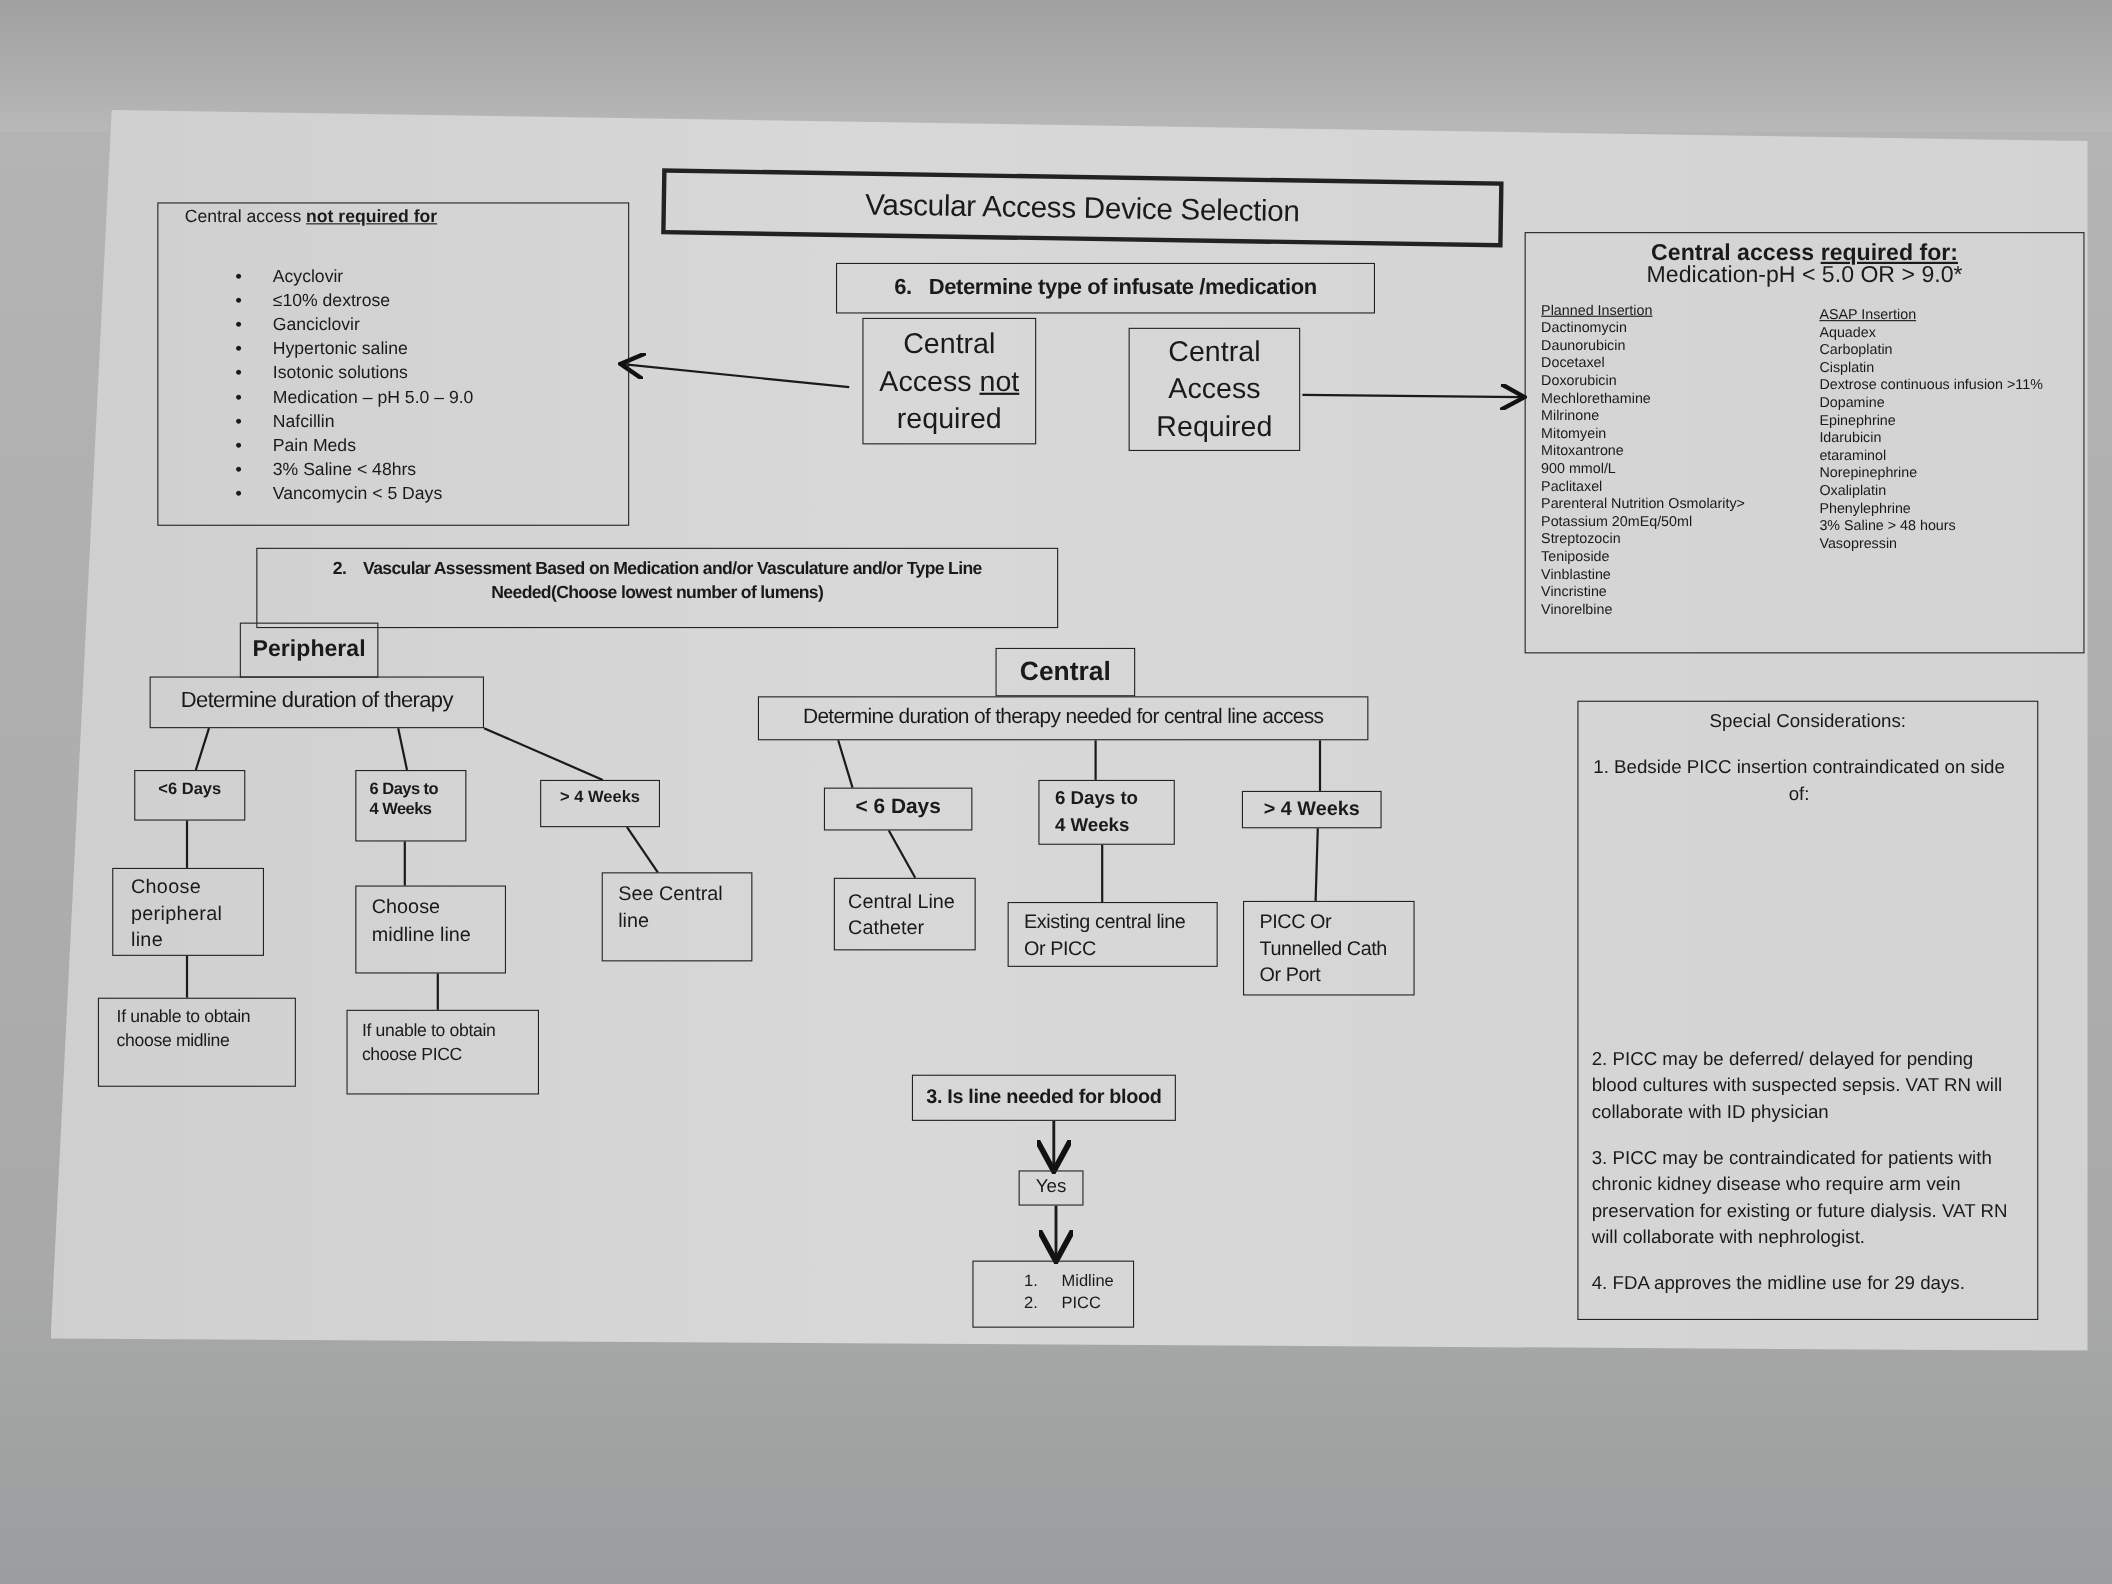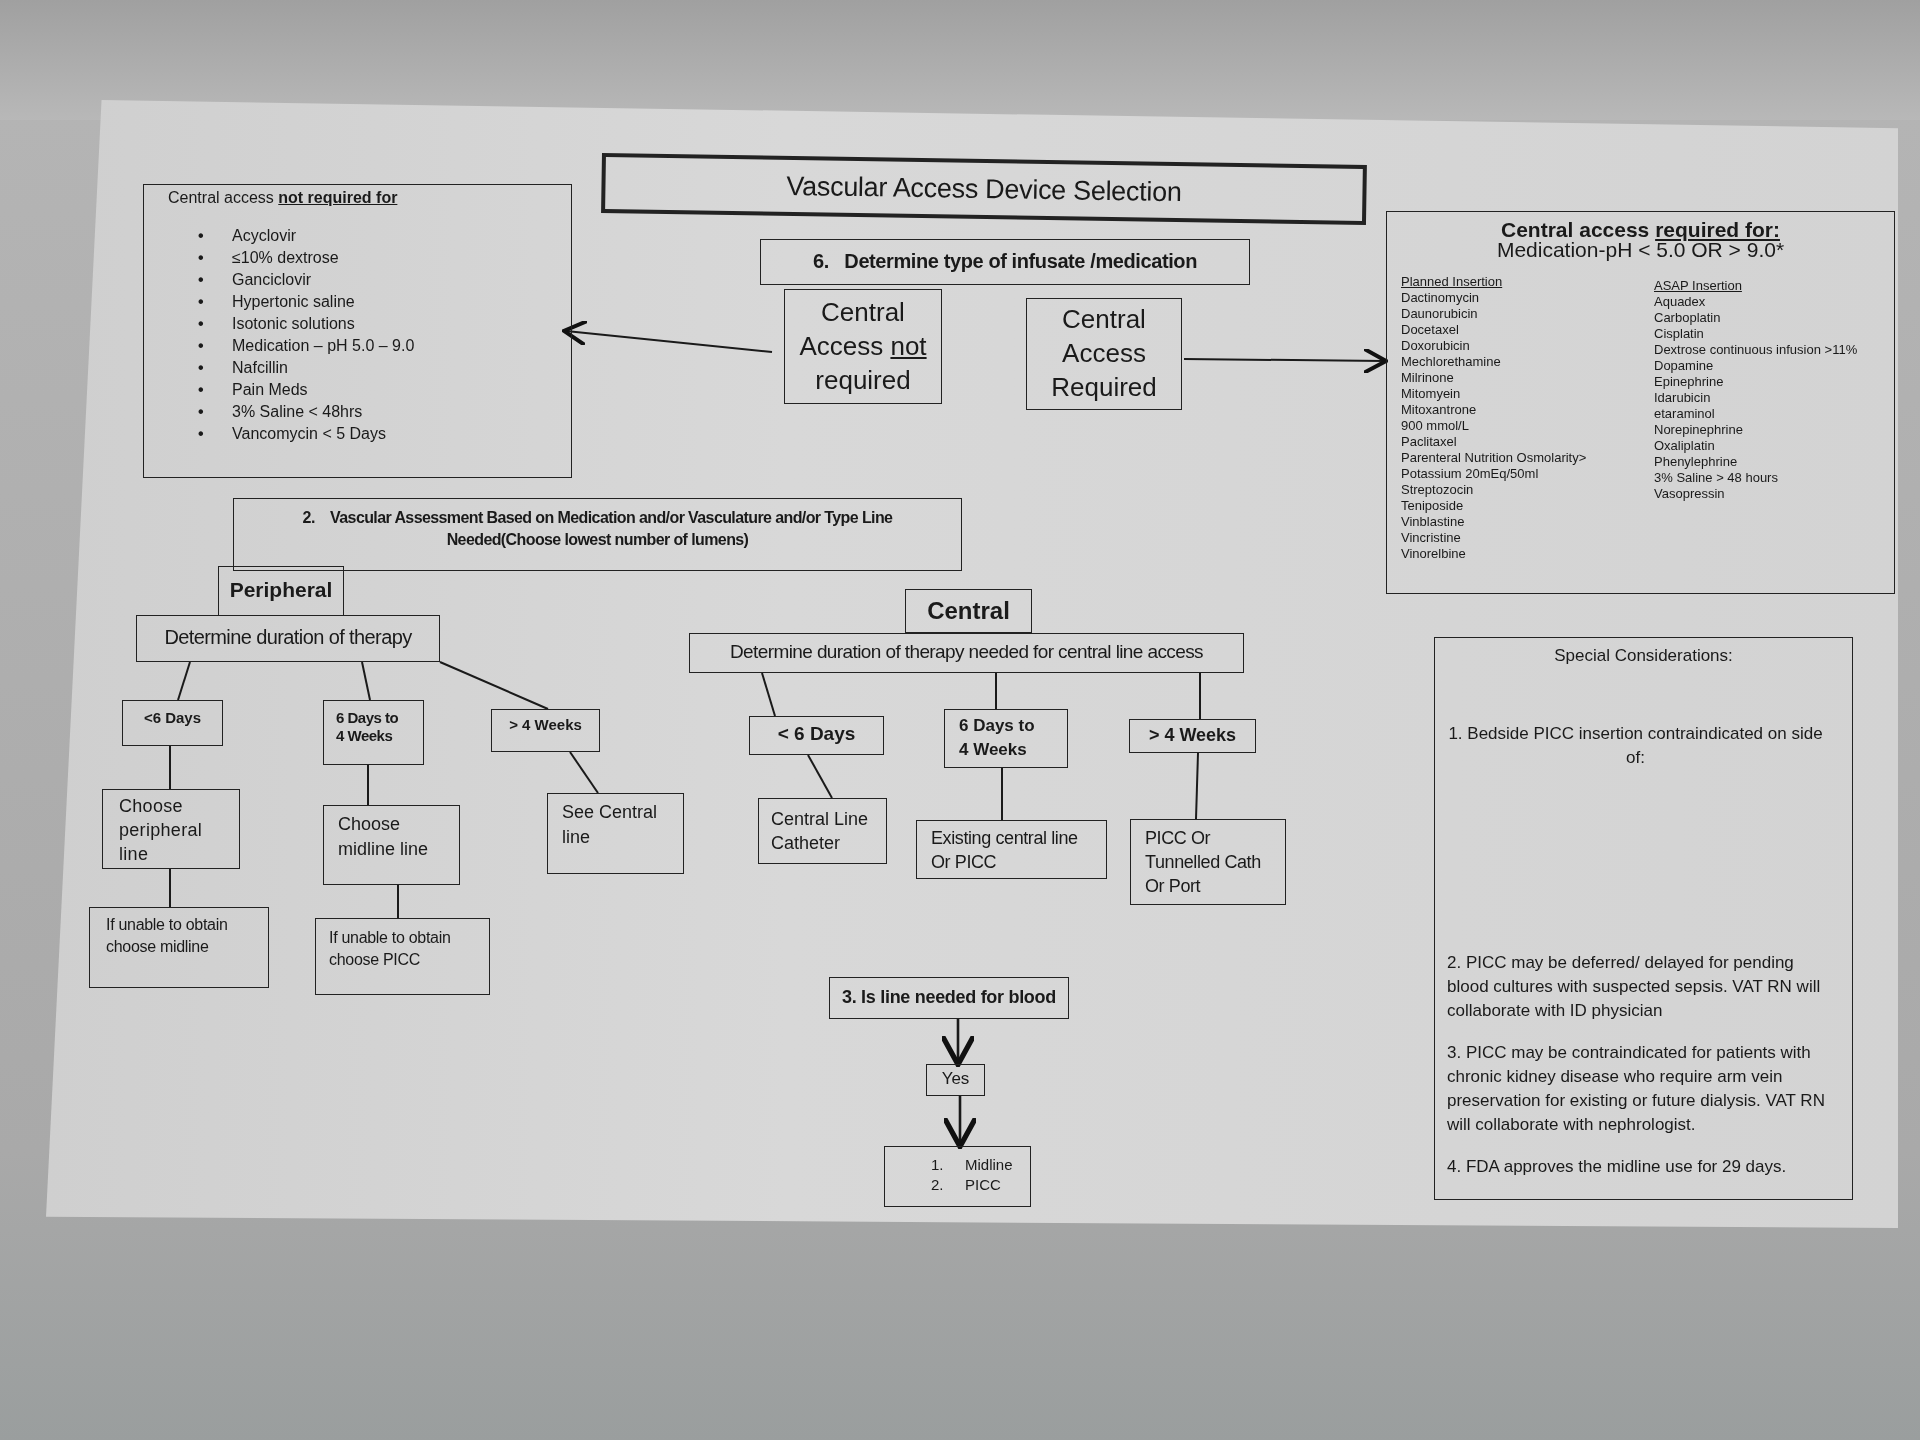--- a/index.html
+++ b/index.html
@@ -15,21 +15,21 @@
   .paper {
     position:absolute; left:46px; top:100px; width:1852px; height:1128px;
     background: linear-gradient(90deg,#cfcfcf 0%, #d8d8d8 40%, #d3d3d3 100%);
     clip-path: polygon(3% 0%, 100% 2.5%, 100% 100%, 0% 99%);
     box-shadow: 0 0 8px rgba(0,0,0,0.2);
   }
   .box { position:absolute; border:1.6px solid #222; box-sizing:border-box; }
   .bold { font-weight:bold; }
   .center { text-align:center; }
   svg.lines { position:absolute; left:0; top:0; width:1920px; height:1440px; pointer-events:none; }
-  ul.bul { margin:0; padding:0; list-style:none; }
+  ul.bul { margin:16px; padding:0; list-style:none; }
   ul.bul li { position:relative; padding-left:0; }
   ul.bul li::before { content:"\2022"; position:absolute; left:-34px; font-weight:bold; }
   .u { text-decoration: underline; }
   .sm { font-size:13px; line-height:16px; }
 </style>
 </head>
 <body>
 
 <div class="screen-top"></div>
 <div class="paper"></div>
@@ -229,17 +229,17 @@
 <div class="box center" style="left:926px;top:1064px;width:59px;height:32px;font-size:17px;line-height:28px;">
   <span>Yes</span>
 </div>
 <div class="box" style="left:884px;top:1146px;width:147px;height:61px;font-size:15px;line-height:20px;padding:8px 0 0 46px;">
   <div><span style="display:inline-block;width:34px;">1.</span><span>Midline</span></div>
   <div><span style="display:inline-block;width:34px;">2.</span><span>PICC</span></div>
 </div>
 
 <div class="box" style="left:1434px;top:637px;width:419px;height:563px;font-size:17px;line-height:24px;">
   <div class="center" style="position:absolute;left:0;right:0;top:6px;">Special Considerations:</div>
-  <div class="center" style="position:absolute;left:4px;right:20px;top:48px;margin-top:36px;">1. Bedside PICC insertion contraindicated on side of:</div>
+  <div class="center" style="position:absolute;left:4px;right:20px;top:48px;">1. Bedside PICC insertion contraindicated on side of:</div>
   <div style="position:absolute;left:12px;right:18px;top:313px;">2. PICC may be deferred/ delayed for pending blood cultures with suspected sepsis. VAT RN will collaborate with ID physician</div>
   <div style="position:absolute;left:12px;right:14px;top:403px;">3. PICC may be contraindicated for patients with chronic kidney disease who require arm vein preservation for existing or future dialysis. VAT RN will collaborate with nephrologist.</div>
   <div style="position:absolute;left:12px;right:14px;top:517px;">4. FDA approves the midline use for 29 days.</div>
 </div>
 
 </body></html>

